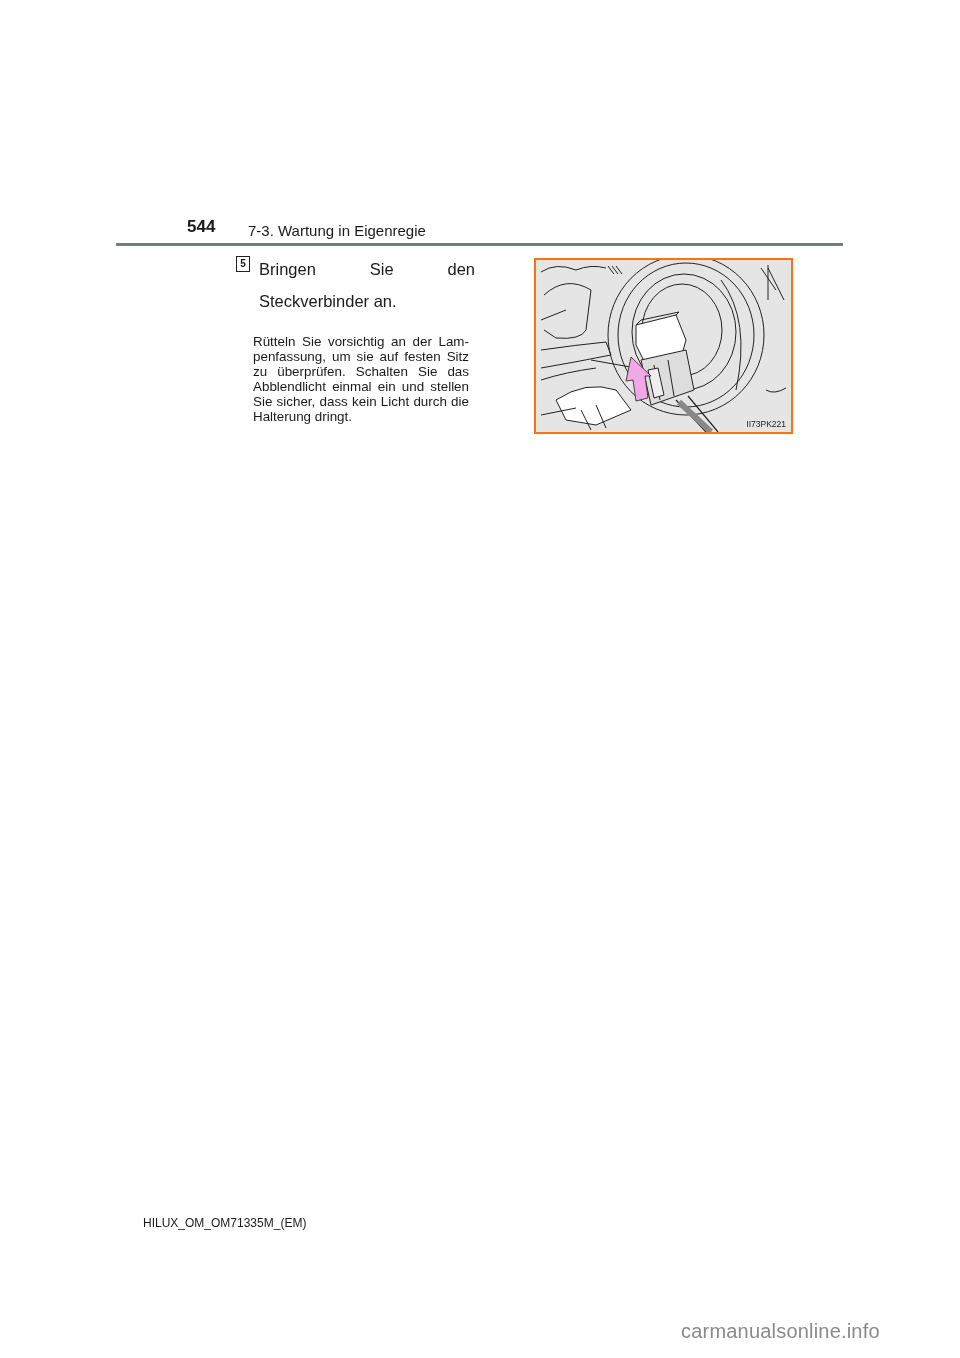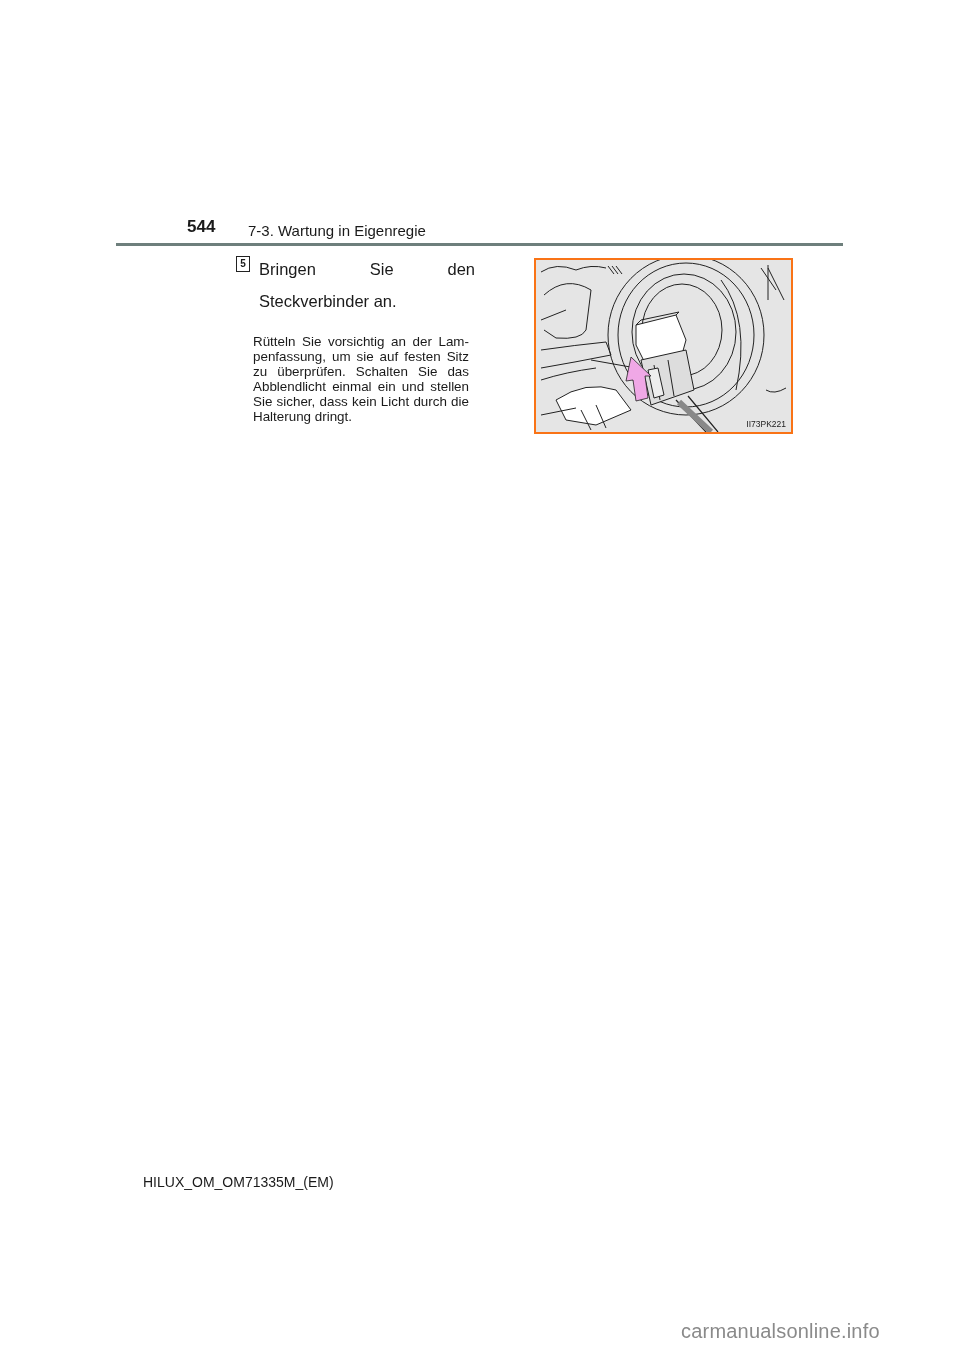--- a/index.html
+++ b/index.html
@@ -10,21 +10,21 @@
     .rule { position: absolute; left: 116px; top: 243px; width: 727px; height: 3px; background: #6e7f7c; }
     .step-box { position: absolute; left: 236px; top: 256px; width: 12px; height: 14px;
                 border: 1px solid #222; font-size: 10px; font-weight: bold; text-align: center; line-height: 14px; }
     .step-title { position: absolute; left: 259px; top: 253px; width: 216px; font-size: 16.5px;
                   line-height: 32px; text-align: justify; text-align-last: left; }
     .step-body { position: absolute; left: 253px; top: 314px; width: 216px; font-size: 13.4px;
                  line-height: 15px; text-align: justify; text-align-last: left; hyphens: manual; margin-top: 20px; }
     .figure { position: absolute; left: 494px; top: 258px; width: 255px; height: 172px;
               border: 2px solid #f97316; overflow: hidden; background: #e5e5e5; margin-left: 40px; }
     .fig-code { position: absolute; right: 5px; bottom: 3px; font-size: 8.5px; color: #222; }
-    .footer-id { position: absolute; left: 143px; top: 1174px; font-size: 14px; }
+    .footer-id { position: absolute; left: 143px; top: 1216px; font-size: 12px; }
     .watermark { position: absolute; left: 681px; top: 1320px; font-size: 20px; color: #8a8a8a; letter-spacing: 0.2px; }
   </style>
 </head>
 <body>
 
 <div class="page-num">544</div>
 <div class="section">7-3. Wartung in Eigenregie</div>
 <div class="rule"></div>
 
 <div class="step-box">5</div>

